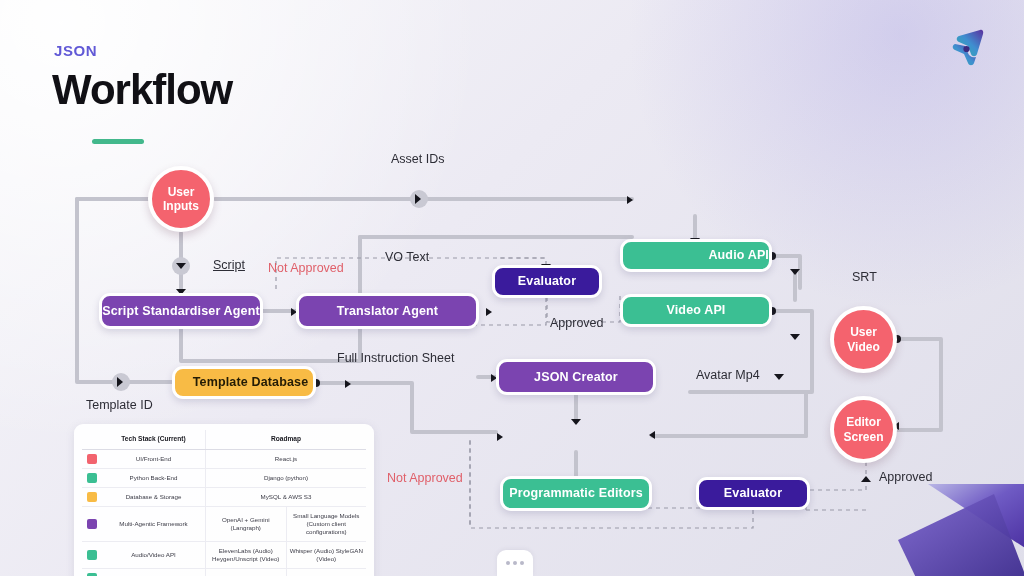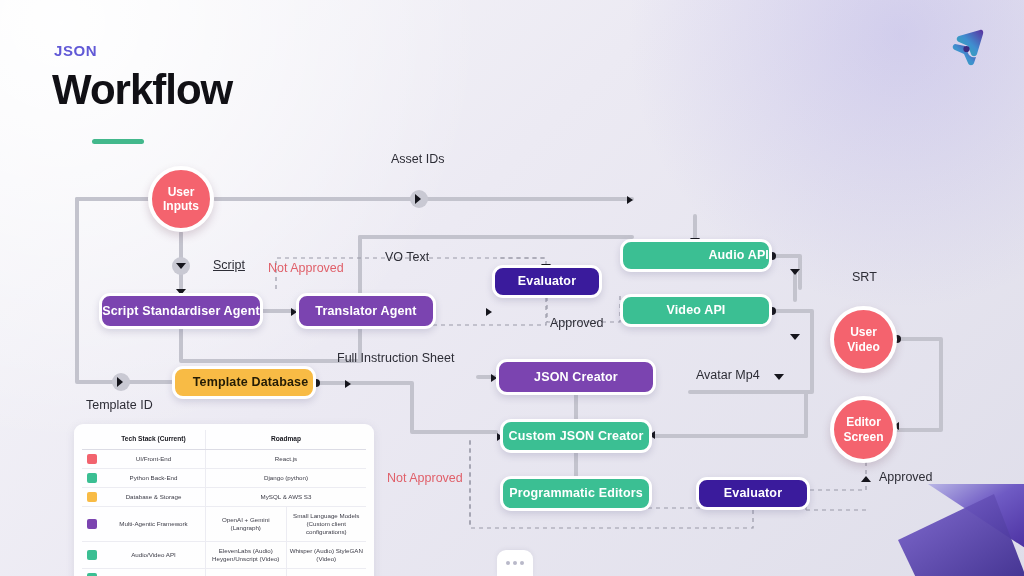--- a/index.html
+++ b/index.html
@@ -221,21 +221,21 @@
   <div class="canvas">
 
     <div class="circle" style="left:148px;top:166px;width:66px;height:66px;">
       <span>User Inputs</span>
     </div>
 
     <div class="node purple" style="left:99px;top:293px;width:164px;height:36px;">
       <span>Script Standardiser Agent</span>
     </div>
 
-    <div class="node purple" style="left:296px;top:293px;width:140px;height:36px;">
+    <div class="node purple" style="left:296px;top:293px;width:183px;height:36px;">
       <span>Translator Agent</span>
     </div>
 
     <div class="node amber" style="left:172px;top:366px;width:144px;height:33px;padding-left:13px;">
       <span>Template Database</span>
     </div>
 
 
     <div class="node indigo" style="left:492px;top:265px;width:110px;height:33px;">
       <span>Evaluator</span>
@@ -246,23 +246,20 @@
     </div>
 
     <div class="node green" style="left:620px;top:294px;width:152px;height:33px;">
       <span>Video API</span>
     </div>
 
     <div class="node purple" style="left:496px;top:359px;width:160px;height:36px;">
       <span>JSON Creator</span>
     </div>
 
-    <div class="node green" style="left:500px;top:419px;width:152px;height:34px;">
-      <span>Custom JSON Creator</span>
-    </div>
 
     <div class="node green" style="left:500px;top:476px;width:152px;height:35px;">
       <span>Programmatic Editors</span>
     </div>
 
     <div class="node indigo" style="left:696px;top:477px;width:114px;height:33px;">
       <span>Evaluator</span>
     </div>
 
     <div class="circle" style="left:830px;top:306px;width:67px;height:67px;">

